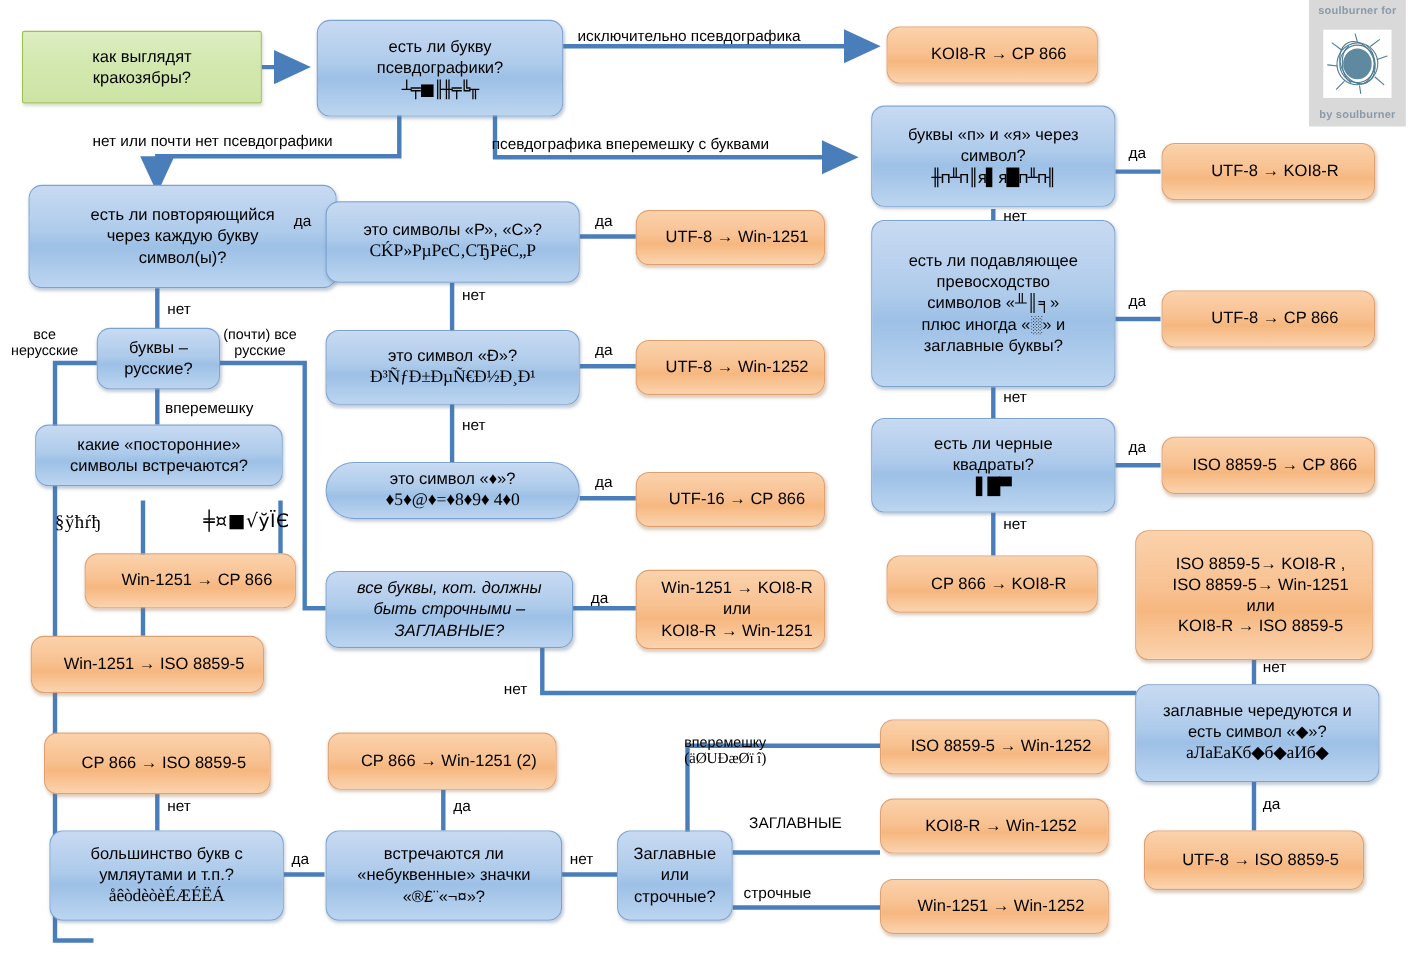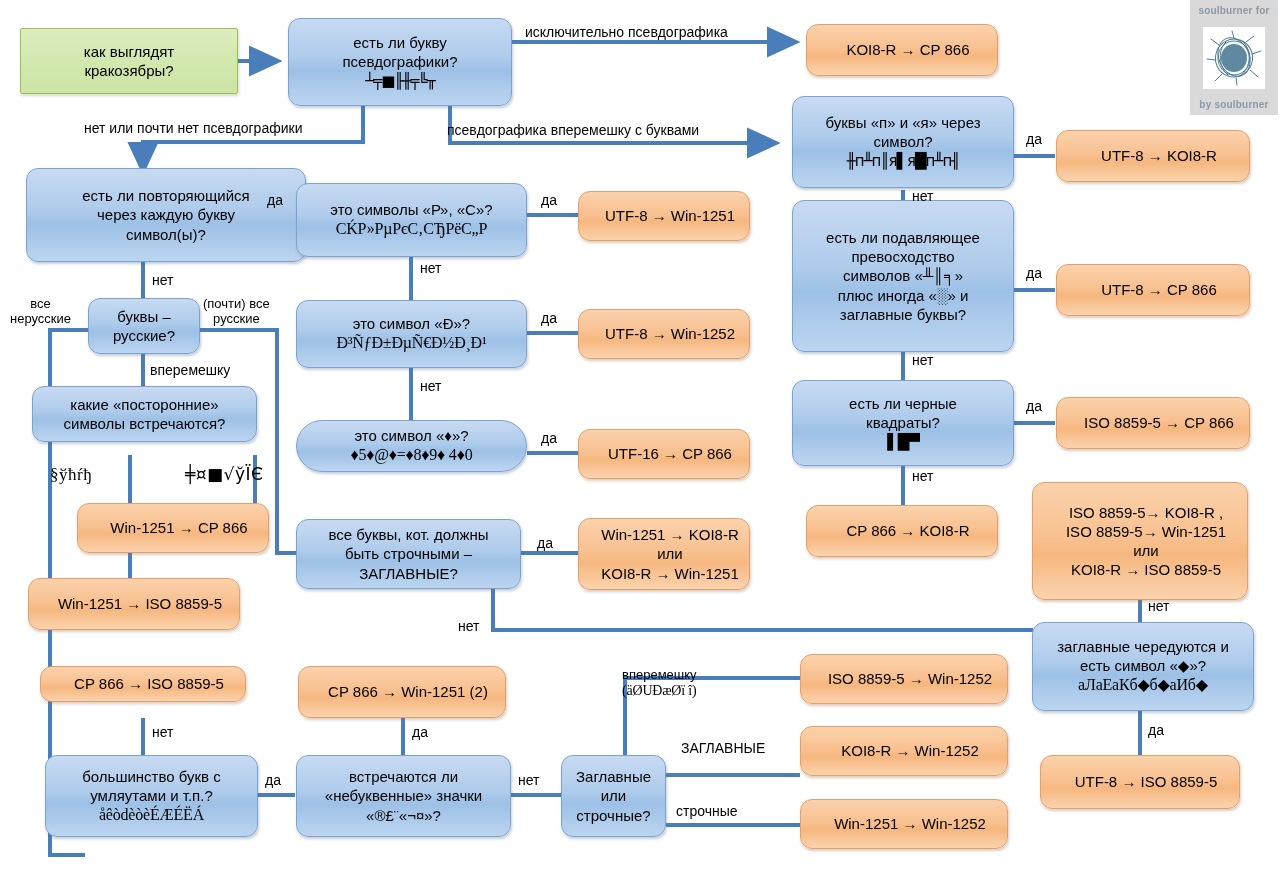--- a/index.html
+++ b/index.html
@@ -280,21 +280,21 @@
   </div>
 
   <div class="node action" style="left:77px; top:503px; width:192px; height:50px;">
     <span class="inner">Win-1251 → CP 866</span>
   </div>
 
   <div class="node action" style="left:28px; top:578px; width:212px; height:52px;">
     <span class="inner">Win-1251 → ISO 8859-5</span>
   </div>
 
-  <div class="node decision" style="left:296px; top:519px; width:225px; height:70px;">
+  <div class="node decision" style="left:296px; top:519px; width:225px; height:70px;font-style:italic;">
     <div class="inner">
       <span>все буквы, кот. должны</span><br>
       <span>быть строчными –</span><br>
       <span>ЗАГЛАВНЫЕ?</span>
     </div>
   </div>
 
   <div class="node action" style="left:578px; top:518px; width:172px; height:72px;">
     <div class="inner">
       <span>Win-1251 → KOI8-R</span><br>
@@ -347,21 +347,21 @@
       <span>заглавные чередуются и</span><br>
       <span>есть символ «◆»?</span>
       <span class="serif">аЛаЕаКб◆б◆аИб◆</span>
     </div>
   </div>
 
   <div class="node action" style="left:1040px; top:755px; width:200px; height:54px;">
     <span class="inner">UTF-8 → ISO 8859-5</span>
   </div>
 
-  <div class="node action" style="left:40px; top:666px; width:206px; height:36px;">
+  <div class="node action" style="left:40px; top:666px; width:206px; height:56px;">
     <span class="inner">CP 866 → ISO 8859-5</span>
   </div>
 
   <div class="node action" style="left:298px; top:666px; width:208px; height:52px;">
     <span class="inner">CP 866 → Win-1251 (2)</span>
   </div>
 
   <div class="node decision" style="left:45px; top:755px; width:213px; height:82px;">
     <div class="inner">
       <span>большинство букв с</span><br>

